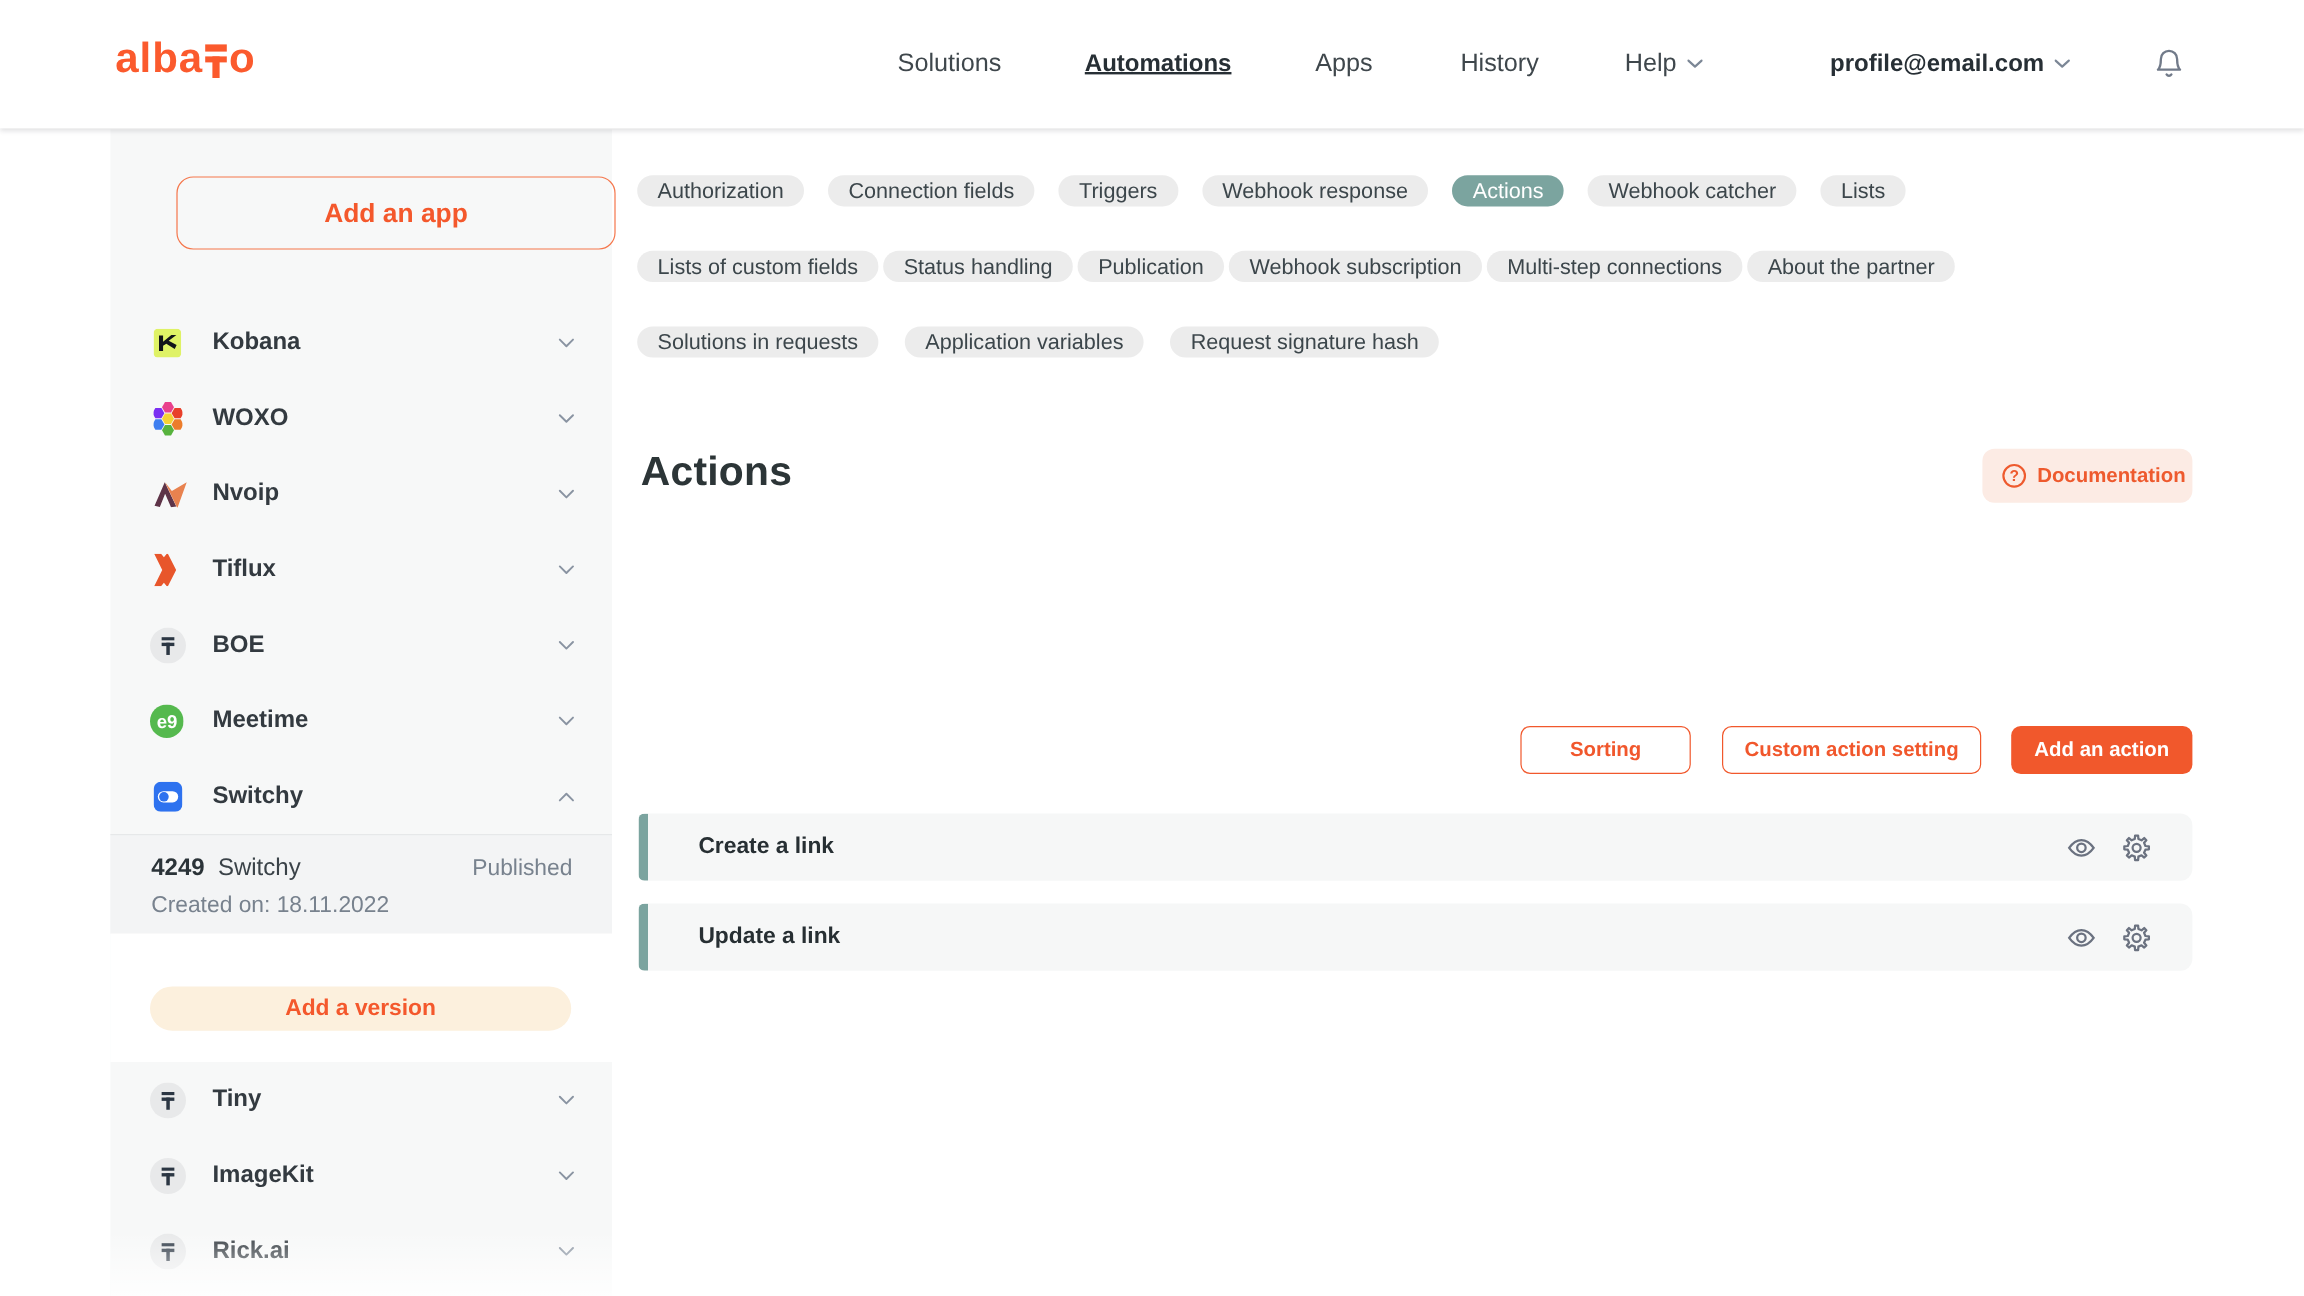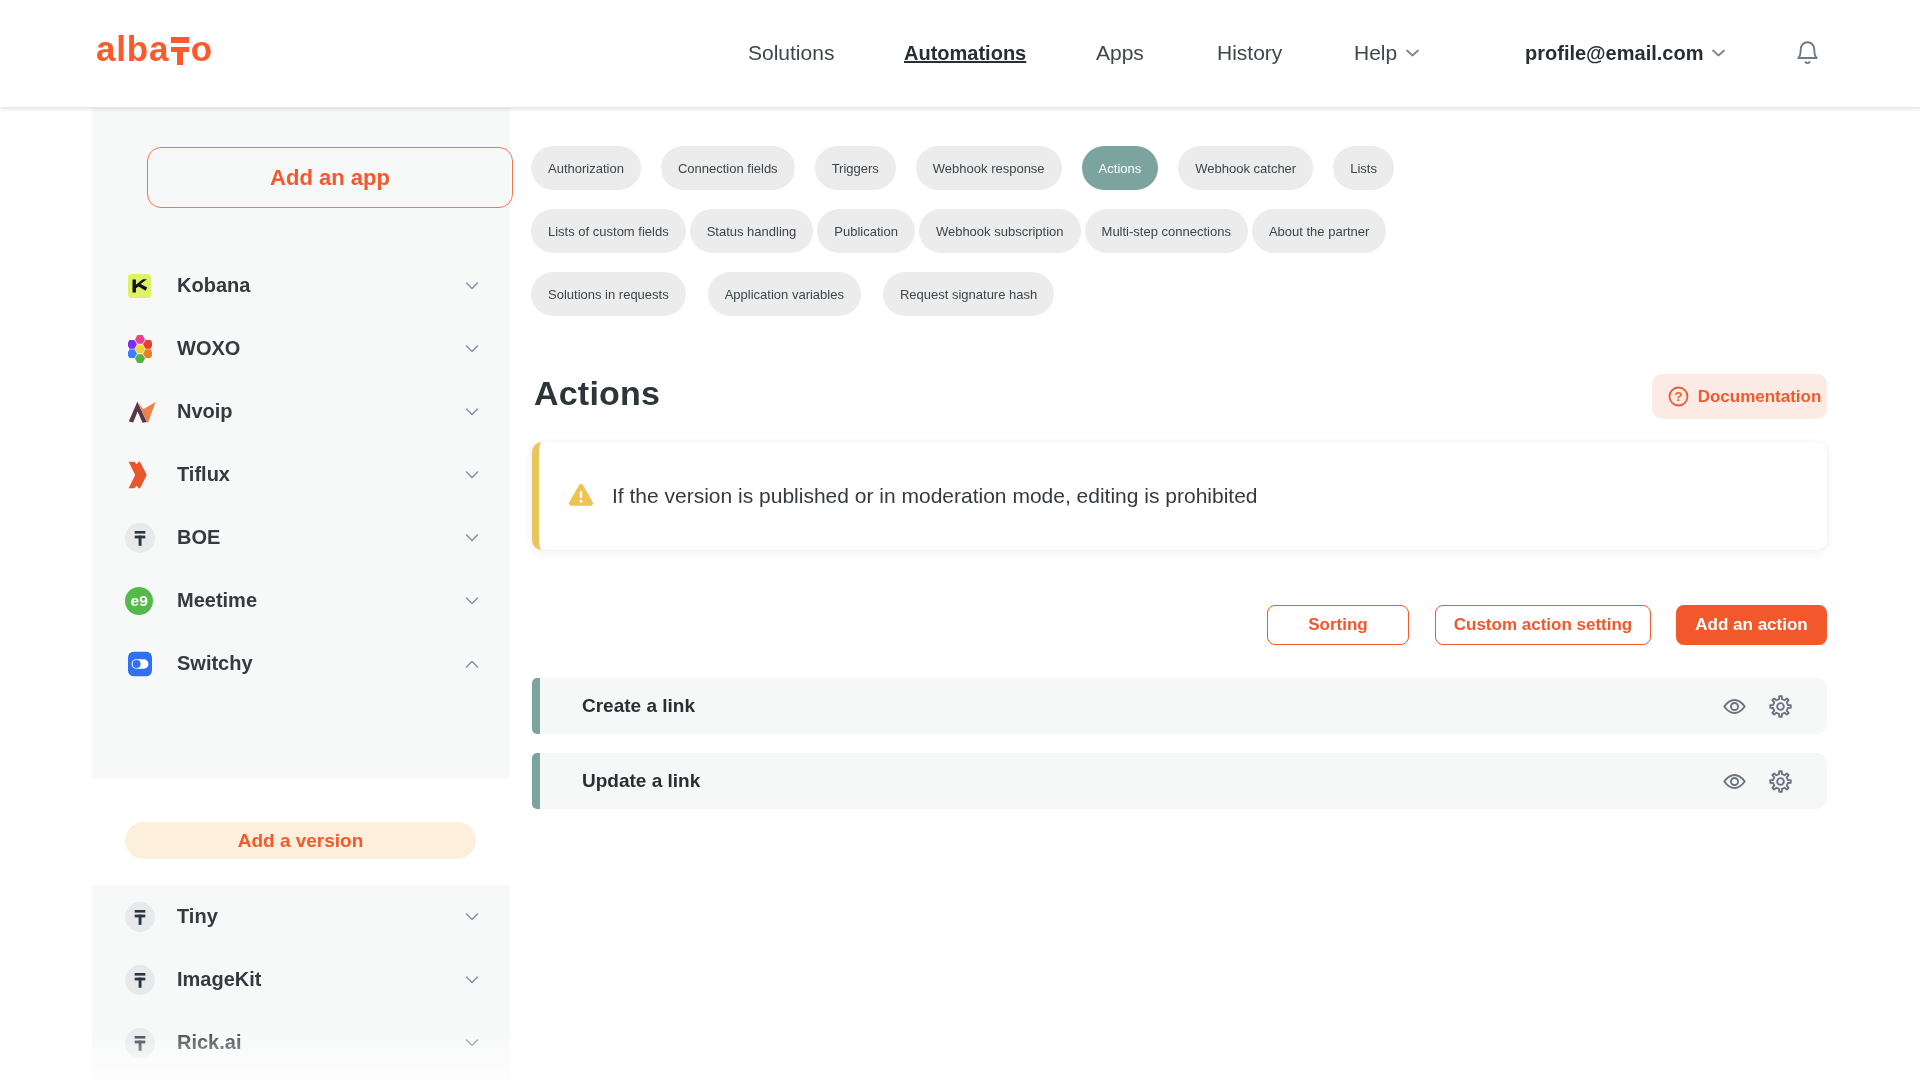--- a/index.html
+++ b/index.html
@@ -29,21 +29,21 @@
 .applabel { position:absolute; left:85px; top:0; height:63px; display:flex; align-items:center; font-weight:bold; font-size:20px; color:#333a40; }
 .appchev { position:absolute; right:31px; top:50%; transform:translateY(-50%); }
 
 #verpanel { position:absolute; left:0; top:587px; width:418px; height:83px; background:#f3f4f5; border-top:1px solid #e6e8e9; }
 #whitepanel { position:absolute; left:0; top:670px; width:418px; height:107px; background:#ffffff; }
 #addver { position:absolute; left:33px; top:44px; width:351px; height:37px; border-radius:19px; background:#fcf0dd; color:#f4582c; font-weight:bold; font-size:19px; display:flex; align-items:center; justify-content:center; }
 #sbfade { position:absolute; left:0; bottom:0; width:418px; height:55px; background:linear-gradient(to bottom, rgba(255,255,255,0), rgba(255,255,255,0.85)); }
 
 
 .pillrow { position:absolute; left:531px; display:flex; gap:21px; }
-.pill { height:44px; border-radius:22px; background:#ececec; color:#3c464b; font-size:13px; display:inline-flex; align-items:center; padding:0 17px; white-space:nowrap; }
+.pill { height:26px; border-radius:22px; background:#ececec; color:#3c464b; font-size:18px; display:inline-flex; align-items:center; padding:0 17px; white-space:nowrap; }
 .pill.sel { background:#7ba49f; color:#fff; }
 
 #h1 { position:absolute; left:534px; top:374px; font-size:34px; font-weight:bold; color:#2c3537; letter-spacing:0.2px; }
 #docbtn { position:absolute; left:1652px; top:374px; width:175px; height:45px; border-radius:10px; background:#fcebe4; color:#ee5a2e; font-weight:bold; font-size:17px; display:flex; align-items:center; justify-content:center; gap:9px; padding-left:10px; }
 
 #warn { position:absolute; left:532px; top:442px; width:1295px; height:108px; background:#fff; border-radius:10px; border-left:7px solid #ecc45c; box-shadow:0 2px 10px rgba(45,50,70,0.08), 0 0 2px rgba(45,50,70,0.05); }
 #warntext { position:absolute; left:73px; top:0; height:108px; display:flex; align-items:center; font-size:21px; color:#333b41; }
 #warnicon { position:absolute; left:29px; top:41px; }
 
 .obtn { position:absolute; top:605px; height:40px; border-radius:8px; border:1px solid #f1582c; color:#f1572c; font-weight:bold; font-size:17px; display:flex; align-items:center; justify-content:center; background:#fff; }
@@ -162,20 +162,25 @@
           <rect width="24" height="25" rx="6" fill="#2e72ef"></rect>
           <rect x="3.5" y="7.8" width="17" height="9.4" rx="4.7" fill="#fff"></rect>
           <circle cx="8.6" cy="12.5" r="4" fill="#2e72ef"></circle>
         </svg>
         <div class="applabel">Switchy</div>
         <svg class="appchev" width="14" height="9" viewBox="0 0 14 9" style="transform:translateY(-50%) rotate(180deg)">
           <polyline points="1.5,1.5 7,7 12.5,1.5" fill="none" stroke="#8a94a2" stroke-width="1.6" stroke-linecap="round" stroke-linejoin="round"></polyline>
         </svg>
       </div>
 
+    <div id="verpanel">
+      <div style="position:absolute; left:34px; top:16px; font-size:20px;"><span style="font-weight:bold; color:#2b3338;">4249</span>&nbsp; <span style="color:#3a4248;">Switchy</span></div>
+      <div style="position:absolute; right:33px; top:17px; font-size:19px; color:#78828e;">Published</div>
+      <div style="position:absolute; left:34px; top:48px; font-size:19px; color:#78828e;">Created on: 18.11.2022</div>
+    </div>
     <div id="whitepanel">
       <div id="addver">Add a version</div>
     </div>
 
     <div class="approw" style="top:777px;" id="row-tiny">
         <svg class="appicon circ" width="30" height="30" viewBox="0 0 30 30">
           <circle cx="15" cy="15" r="15" fill="#e8e9ea"></circle>
           <rect x="9.7" y="8" width="10.6" height="2.6" fill="#2b3643"></rect>
           <rect x="9.7" y="12.6" width="10.6" height="2.8" fill="#2b3643"></rect>
           <rect x="13.6" y="12.6" width="2.9" height="10.2" fill="#2b3643"></rect>
@@ -237,30 +242,20 @@
 
   <div id="h1">Actions</div>
   <div id="docbtn">
     <svg width="21" height="21" viewBox="0 0 21 21" fill="none">
         <circle cx="10.5" cy="10.5" r="9" stroke="#ee5a2e" stroke-width="1.8"></circle>
         <text x="10.5" y="15.2" text-anchor="middle" font-family="Liberation Sans" font-size="13" font-weight="bold" fill="#ee5a2e">?</text>
       </svg>
     Documentation
   </div>
 
-  <div id="warn">
-    <div id="warnicon">
-      <svg width="26" height="24" viewBox="0 0 26 24">
-        <path d="M10.9 2.2 L1.3 19.2 a2.4 2.4 0 0 0 2.1 3.6 h19.2 a2.4 2.4 0 0 0 2.1-3.6 L15.1 2.2 a2.4 2.4 0 0 0-4.2 0 Z" fill="#f0c24f"></path>
-        <rect x="11.8" y="8" width="2.4" height="7" rx="1.2" fill="#fff"></rect>
-        <circle cx="13" cy="18.2" r="1.5" fill="#fff"></circle>
-      </svg>
-    </div>
-    <div id="warntext">If the version is published or in moderation mode, editing is prohibited</div>
-  </div>
 
   <div class="obtn" style="left:1267px; width:142px;">Sorting</div>
   <div class="obtn" style="left:1435px; width:216px;">Custom action setting</div>
   <div id="addaction">Add an action</div>
 
   <div class="arow" style="top:678px;">
     <div class="atitle">Create a link</div>
     <div class="aicons">
       <svg width="25" height="25" viewBox="0 0 24 24" fill="none" stroke="#6b7280" stroke-width="1.8">
           <path d="M2.2 12 C5.2 7.8 8.2 5.8 12 5.8 C15.8 5.8 18.8 7.8 21.8 12 C18.8 16.2 15.8 18.2 12 18.2 C8.2 18.2 5.2 16.2 2.2 12 Z"></path>

